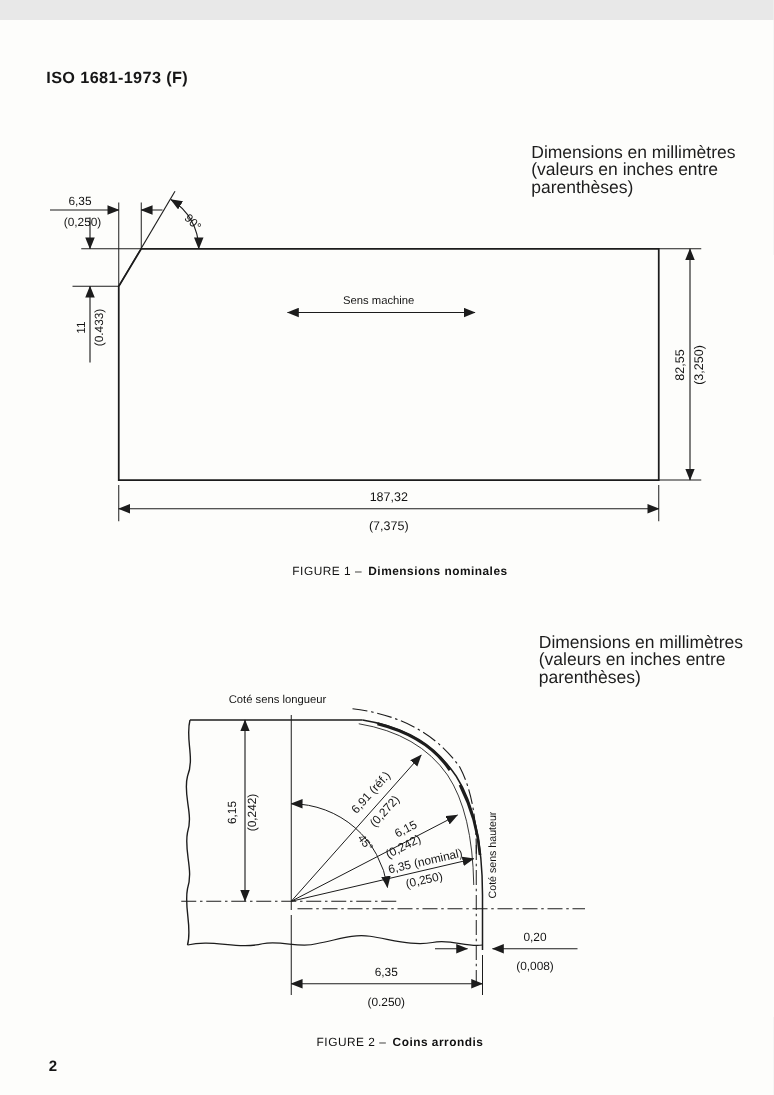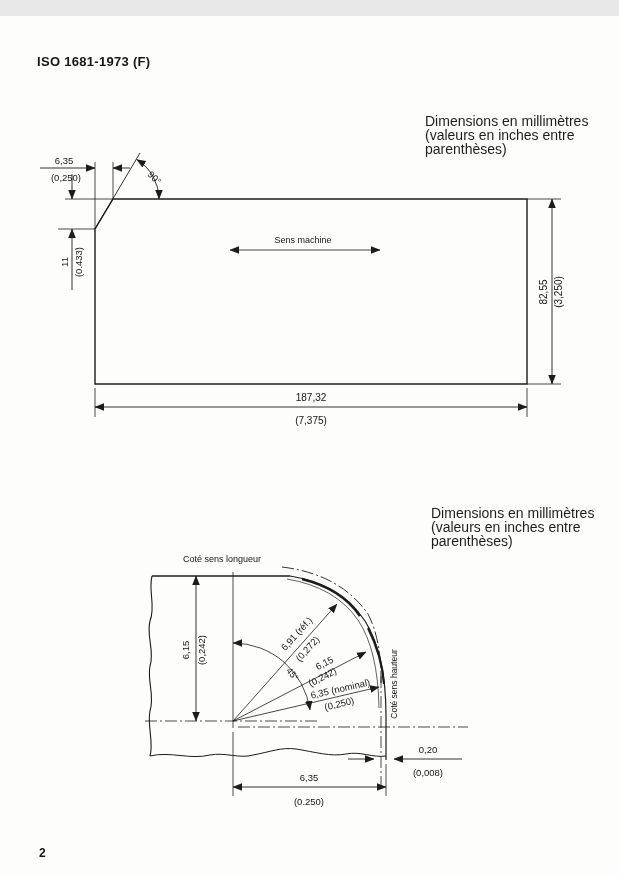--- a/index.html
+++ b/index.html
@@ -89,20 +89,23 @@
     <path class="ln" d="M552,183 V368" stroke-width="0.9" marker-start="url(#arr)" marker-end="url(#arr)"></path>
     <text class="dimL" x="547" y="276" text-anchor="middle" transform="rotate(-90 547 276)">82,55</text>
     <text class="dimL" x="562" y="276" text-anchor="middle" transform="rotate(-90 562 276)">(3,250)</text>
 
     <path class="ln" d="M95,372 V401 M527,372 V401" stroke-width="0.8"></path>
     <path class="ln" d="M95,391 H527" stroke-width="0.9" marker-start="url(#arr)" marker-end="url(#arr)"></path>
     <text class="dimL" x="311" y="385" text-anchor="middle">187,32</text>
     <text class="dimL" x="311" y="408" text-anchor="middle">(7,375)</text>
   </svg>
 
+  <div class="caption cap1">
+    <span>FIGURE 1 –</span><span class="cap-title">Dimensions nominales</span>
+  </div>
 
   <div class="note note2">
     <div>Dimensions en millimètres</div>
     <div>(valeurs en inches entre parenthèses)</div>
   </div>
 
   <svg style="left:140px;top:520px;" width="335" height="285" viewBox="140 520 335 285">
 
     <text class="lbl" x="222" y="546" text-anchor="middle">Coté sens longueur</text>
 
@@ -152,15 +155,18 @@
     <path class="ln" stroke-width="0.9" marker-start="url(#arr)" d="M394,743 H462"></path>
     <text class="dim" x="428" y="737" text-anchor="middle">0,20</text>
     <text class="dim" x="428" y="760" text-anchor="middle">(0,008)</text>
 
     <path class="ln" stroke-width="0.8" d="M386,748 V780"></path>
     <path class="ln" stroke-width="0.9" marker-start="url(#arr)" marker-end="url(#arr)" d="M233,771 H386"></path>
     <text class="dim" x="309" y="765" text-anchor="middle">6,35</text>
     <text class="dim" x="309" y="789" text-anchor="middle">(0.250)</text>
   </svg>
 
+  <div class="caption cap2">
+    <span>FIGURE 2 –</span><span class="cap-title">Coins arrondis</span>
+  </div>
 
   <div class="pageno">2</div>
 </div>
 
 </body></html>

